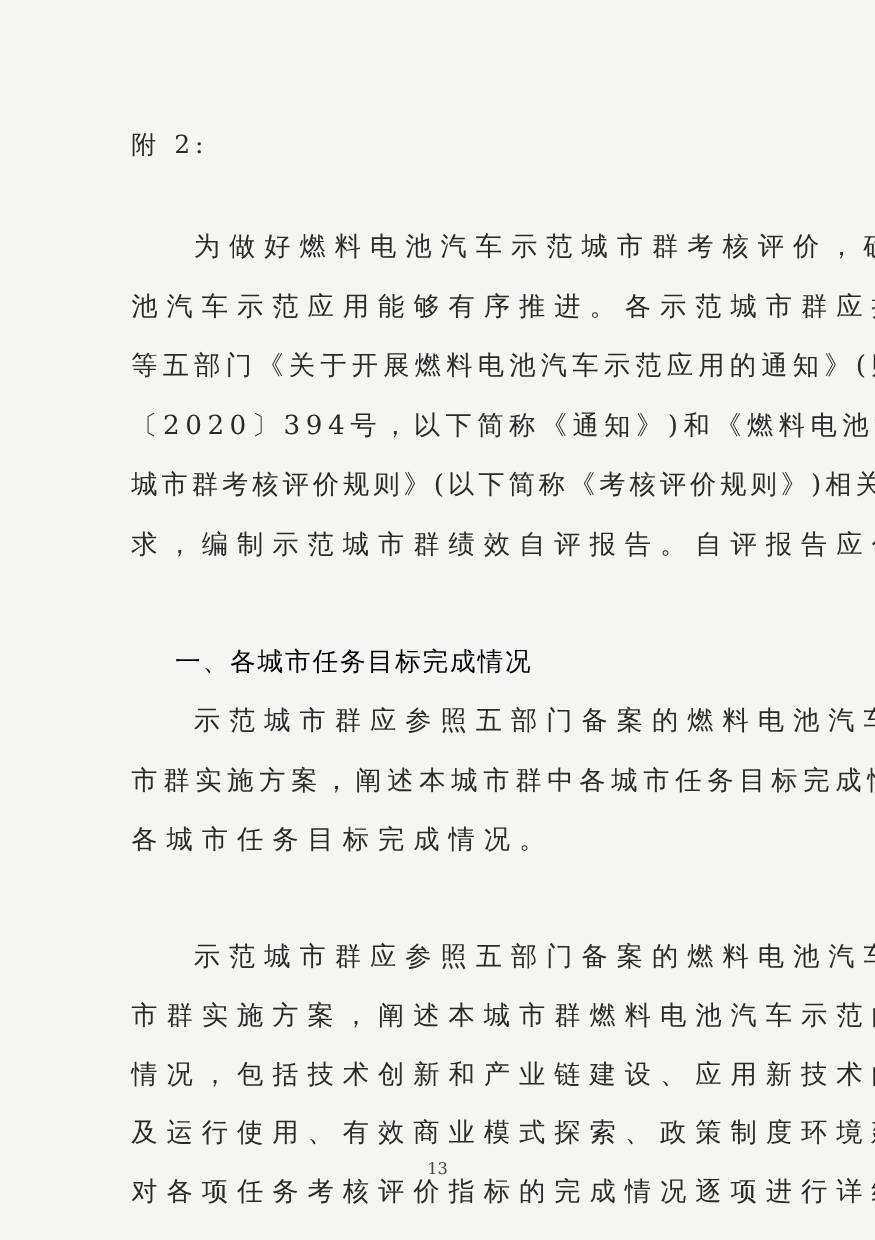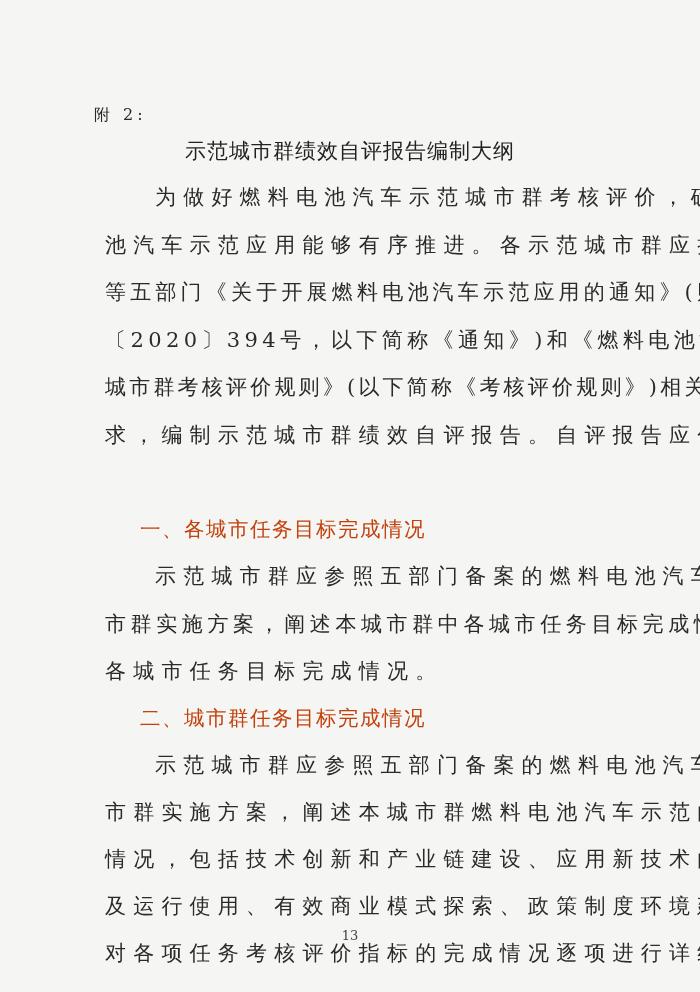--- a/index.html
+++ b/index.html
@@ -10,55 +10,53 @@
     color: #2a2a2a;
   }
   .page { position: absolute; left: 0; top: 0; width: 700px; height: 992px; background: #f5f5f3; }
   .line {
     position: absolute; left: 105px; width: 510px;
     font-size: 21px; line-height: 30px; height: 30px;
     white-space: nowrap; overflow: visible;
     letter-spacing: 7.2px;
   }
   .line.indent { left: 155px; width: 460px; }
-  .attach { position: absolute; left: 94px; top: 100px; font-size: 16px; line-height: 30px; letter-spacing: 4px; }
+  .attach { position: absolute; left: 105px; top: 100px; font-size: 20px; line-height: 30px; letter-spacing: 4px; }
   .title {
     position: absolute; left: 0; width: 700px; top: 136px; text-align: center;
     font-family: "DejaVu Sans", "Liberation Sans", sans-serif;
     font-size: 21px; line-height: 30px; letter-spacing: 1px; color: #222;
   }
   .heading {
     position: absolute; left: 140px;
     font-family: "DejaVu Sans", "Liberation Sans", sans-serif;
-    font-size: 20.5px; line-height: 30px; letter-spacing: 1.5px; color: #c2410c;
+    font-size: 20.5px; line-height: 30px; letter-spacing: 1.5px; color: #000000;
   }
   .pagenum { position: absolute; left: 0; width: 700px; top: 928px; text-align: center; font-size: 13px; color: #444; }
 </style>
 </head>
 <body>
 
 <div class="page">
 
   <div class="attach">附 2:</div>
-  <div class="title">示范城市群绩效自评报告编制大纲</div>
 
   <div class="line indent" style="top:182px">为做好燃料电池汽车示范城市群考核评价，确保燃料电</div>
   <div class="line" style="top:230px">池汽车示范应用能够有序推进。各示范城市群应按照财政部</div>
   <div class="line" style="top:277px; letter-spacing:4.2px">等五部门《关于开展燃料电池汽车示范应用的通知》(财建</div>
   <div class="line" style="top:325px; letter-spacing:4.4px">〔2020〕394号，以下简称《通知》)和《燃料电池汽车示范</div>
 
   <div class="line" style="top:372px; letter-spacing:3.2px">城市群考核评价规则》(以下简称《考核评价规则》)相关要</div>
   <div class="line" style="top:420px">求，编制示范城市群绩效自评报告。自评报告应包括但不限</div>
 
   <div class="heading" style="top:514px">一、各城市任务目标完成情况</div>
   <div class="line indent" style="top:561px">示范城市群应参照五部门备案的燃料电池汽车示范城</div>
   <div class="line" style="top:609px; letter-spacing:4.6px">市群实施方案，阐述本城市群中各城市任务目标完成情况，</div>
   <div class="line" style="top:656px">各城市任务目标完成情况。</div>
 
-  <div class="heading" style="top:703px">二、城市群任务目标完成情况</div>
   <div class="line indent" style="top:750px">示范城市群应参照五部门备案的燃料电池汽车示范城</div>
   <div class="line" style="top:797px">市群实施方案，阐述本城市群燃料电池汽车示范的具体进展</div>
   <div class="line" style="top:844px">情况，包括技术创新和产业链建设、应用新技术的车辆推广</div>
   <div class="line" style="top:891px">及运行使用、有效商业模式探索、政策制度环境建设等，并</div>
   <div class="line" style="top:938px">对各项任务考核评价指标的完成情况逐项进行详细说明。</div>
 
   <div class="pagenum">13</div>
 </div>
 
 </body></html>

